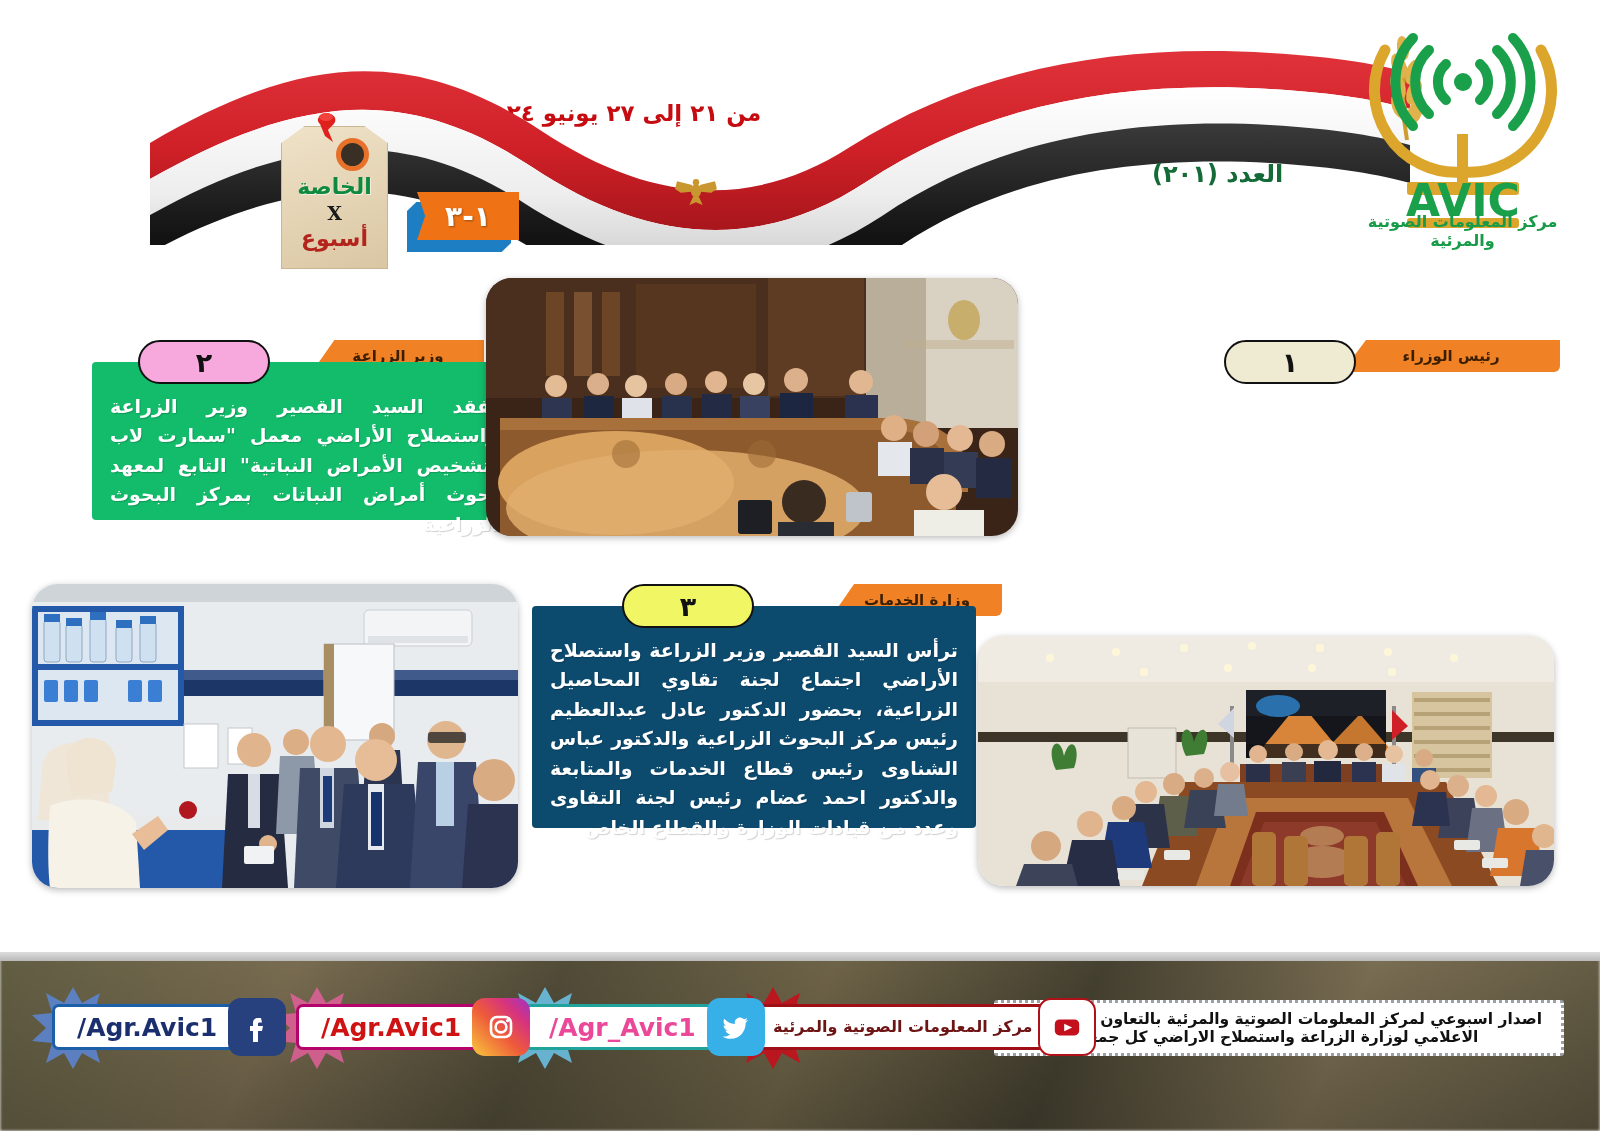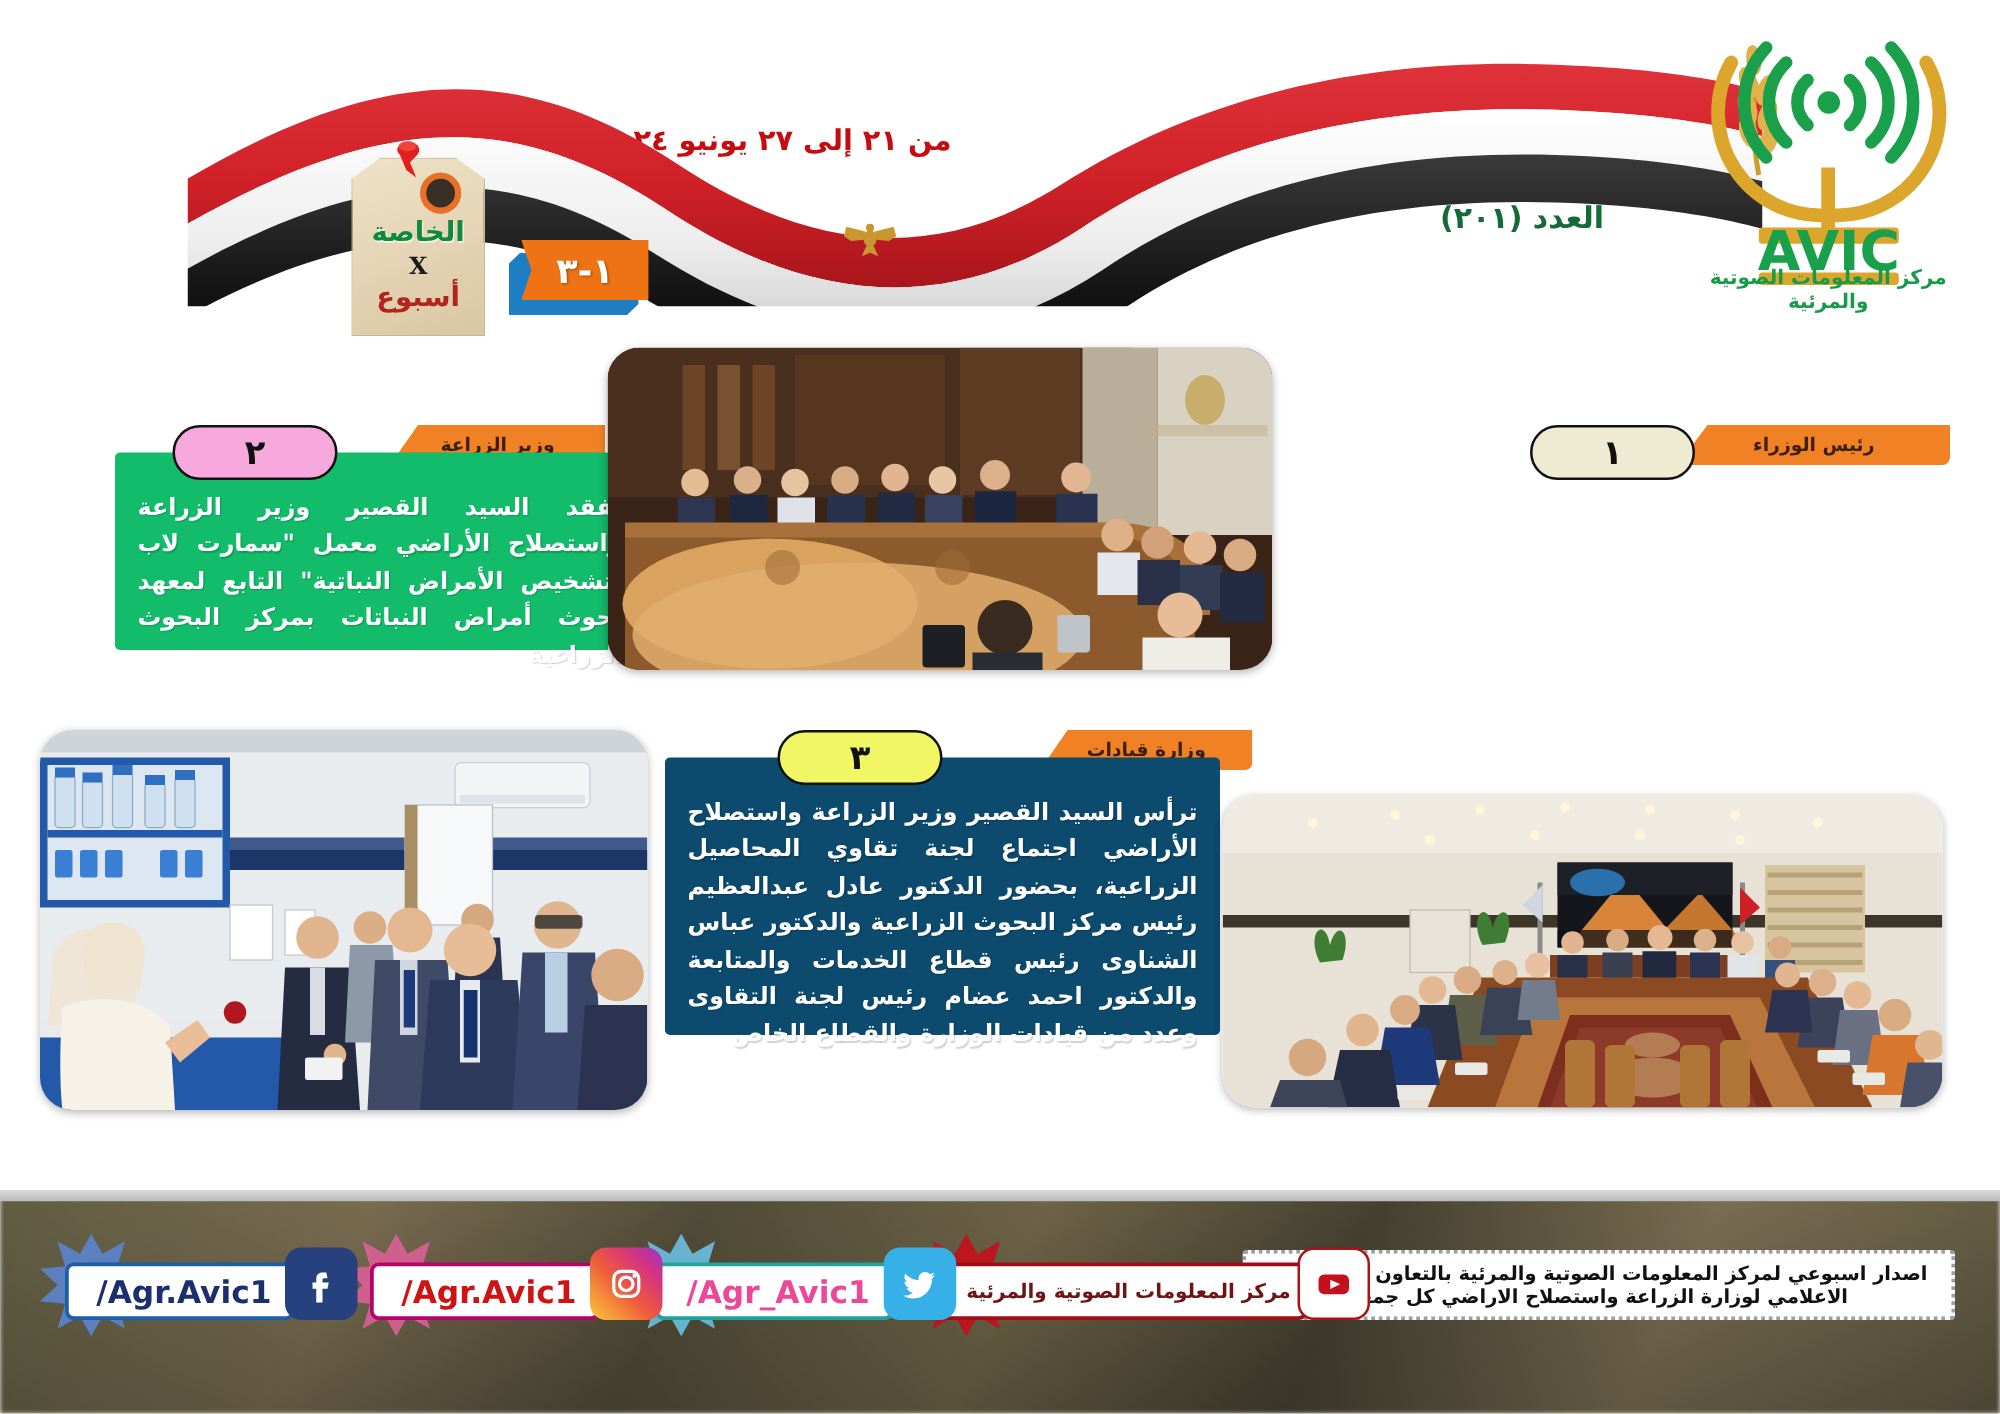--- a/index.html
+++ b/index.html
@@ -152,21 +152,21 @@
   .footer-bg { position: absolute; inset: 0;
     background:
       linear-gradient(to bottom, rgba(0,0,0,.12), rgba(0,0,0,.30)),
       linear-gradient(115deg,#6f6b4c 0%,#8a7b5c 18%,#5d5740 34%,#7e7252 50%,
                       #4f4a37 66%,#8b7d5e 82%,#6b6349 100%);
     filter: blur(1.5px);
   }
   .footer-topline { position: absolute; top: 0; left: 0; width: 1600px; height: 9px;
     background: linear-gradient(to bottom,#dcdcdc,#b9b9b9); }
 
-  .social { position: absolute; top: 46px; height: 58px; display: flex; align-items: flex-end; }
+  .social { position: absolute; top: 46px; height: 58px; display: flex; align-items: center; }
   .social .splat { position: absolute; top: -13px; left: -22px; width: 86px; height: 86px; z-index:1; }
   .social .ic { position: relative; z-index: 3; width: 58px; height: 58px;
                 border-radius: 13px; display: flex; align-items: center; justify-content: center; }
   .social .pill { position: relative; z-index: 2; height: 46px; margin-right: -8px;
                   background: #fff; border-radius: 7px;
                   display: flex; align-items: center; padding: 0 16px 0 22px;
                   font-size: 25px; font-weight: bold; direction: ltr; }
 
   #soc-fb  { left: 52px; }
   #soc-fb  .ic   { background: #27407e; }
@@ -568,21 +568,21 @@
       <span>وزير الزراعة</span>
     </div>
     <div class="box">تفقد السيد القصير وزير الزراعة واستصلاح الأراضي معمل "سمارت لاب لتشخيص الأمراض النباتية" التابع لمعهد بحوث أمراض النباتات بمركز البحوث الزراعية</div>
     <div class="badge">
       <span>٢</span>
     </div>
   </div>
 
   <div class="card" id="card3">
     <div class="tab">
-      <span>وزارة قيادات</span>
+      <span>وزارة الخدمات</span>
     </div>
     <div class="box">ترأس السيد القصير وزير الزراعة واستصلاح الأراضي اجتماع لجنة تقاوي المحاصيل الزراعية، بحضور الدكتور عادل عبدالعظيم رئيس مركز البحوث الزراعية والدكتور عباس الشناوى رئيس قطاع الخدمات والمتابعة والدكتور احمد عضام رئيس لجنة التقاوى وعدد من قيادات الوزارة والقطاع الخاص</div>
     <div class="badge">
       <span>٣</span>
     </div>
   </div>
 
   <div class="footer">
     <div class="footer-bg"></div>
     <div class="footer-topline"></div>

